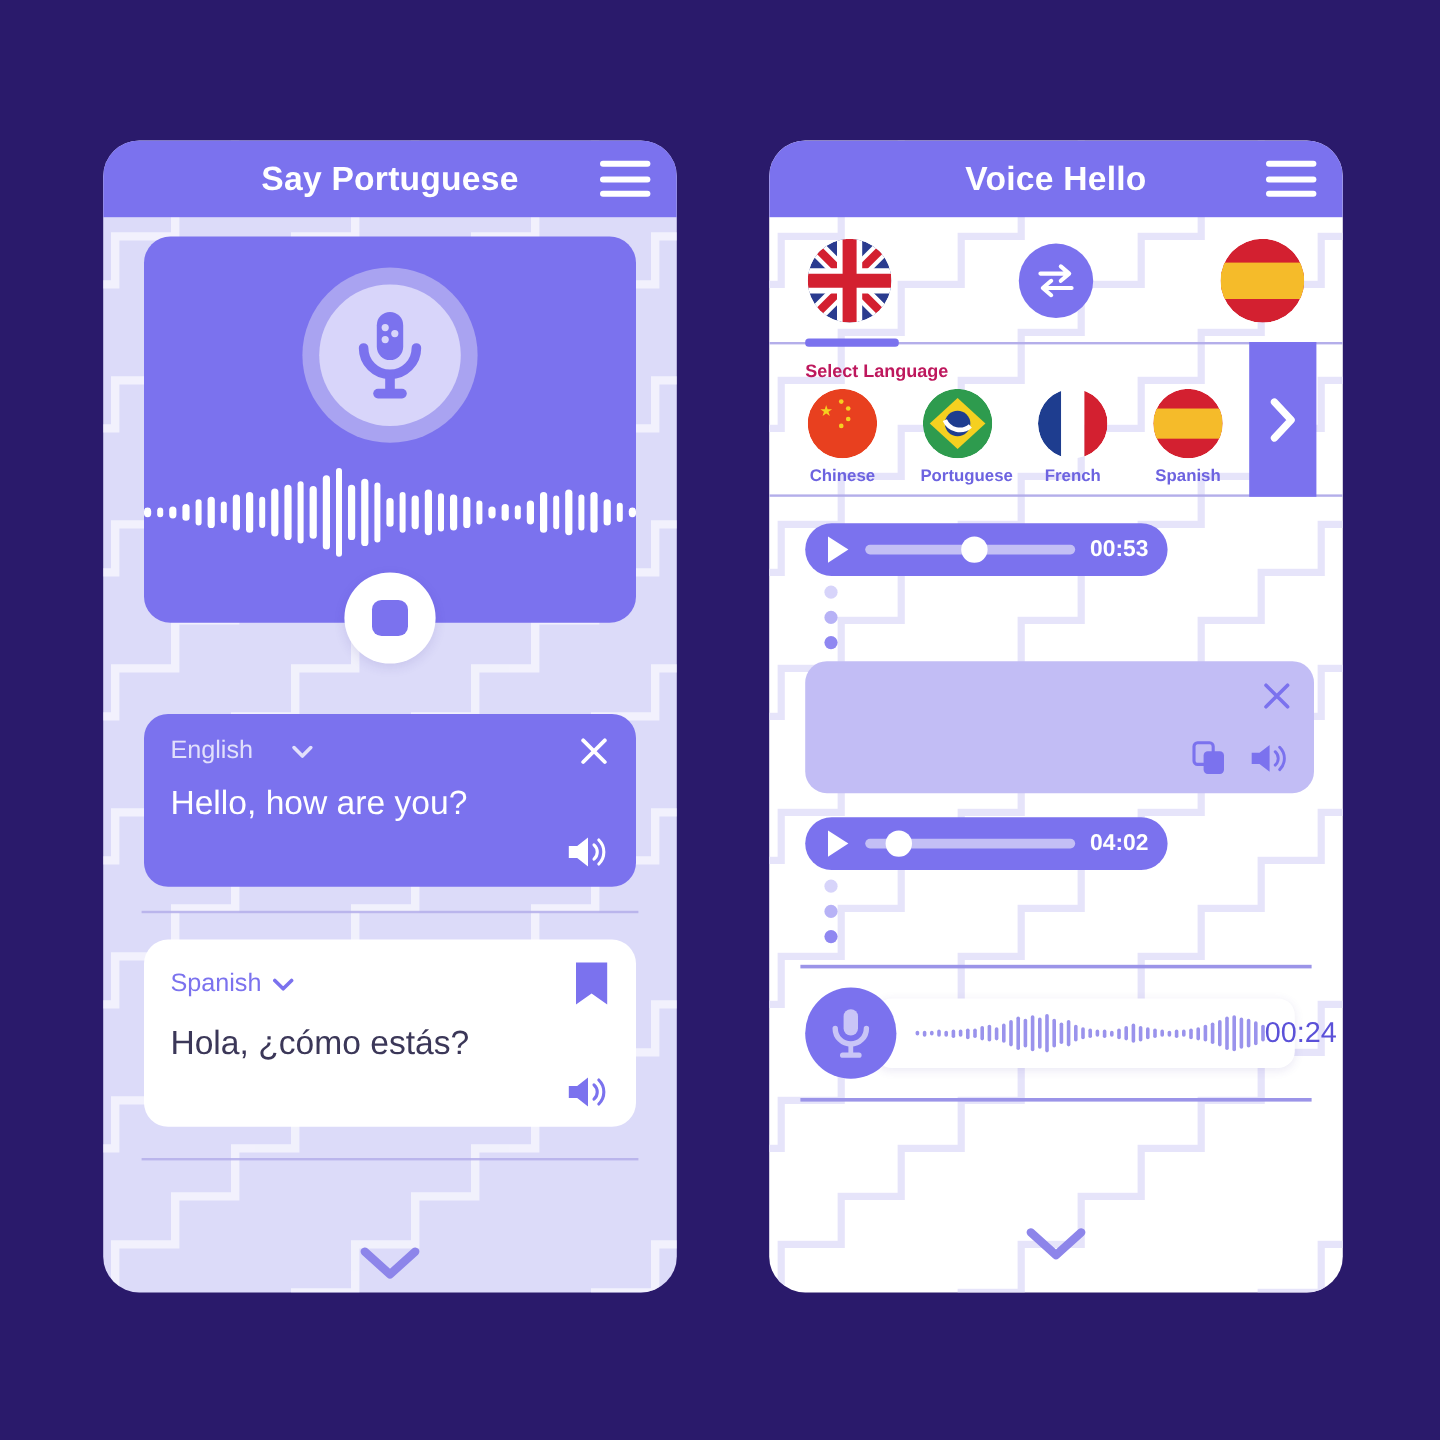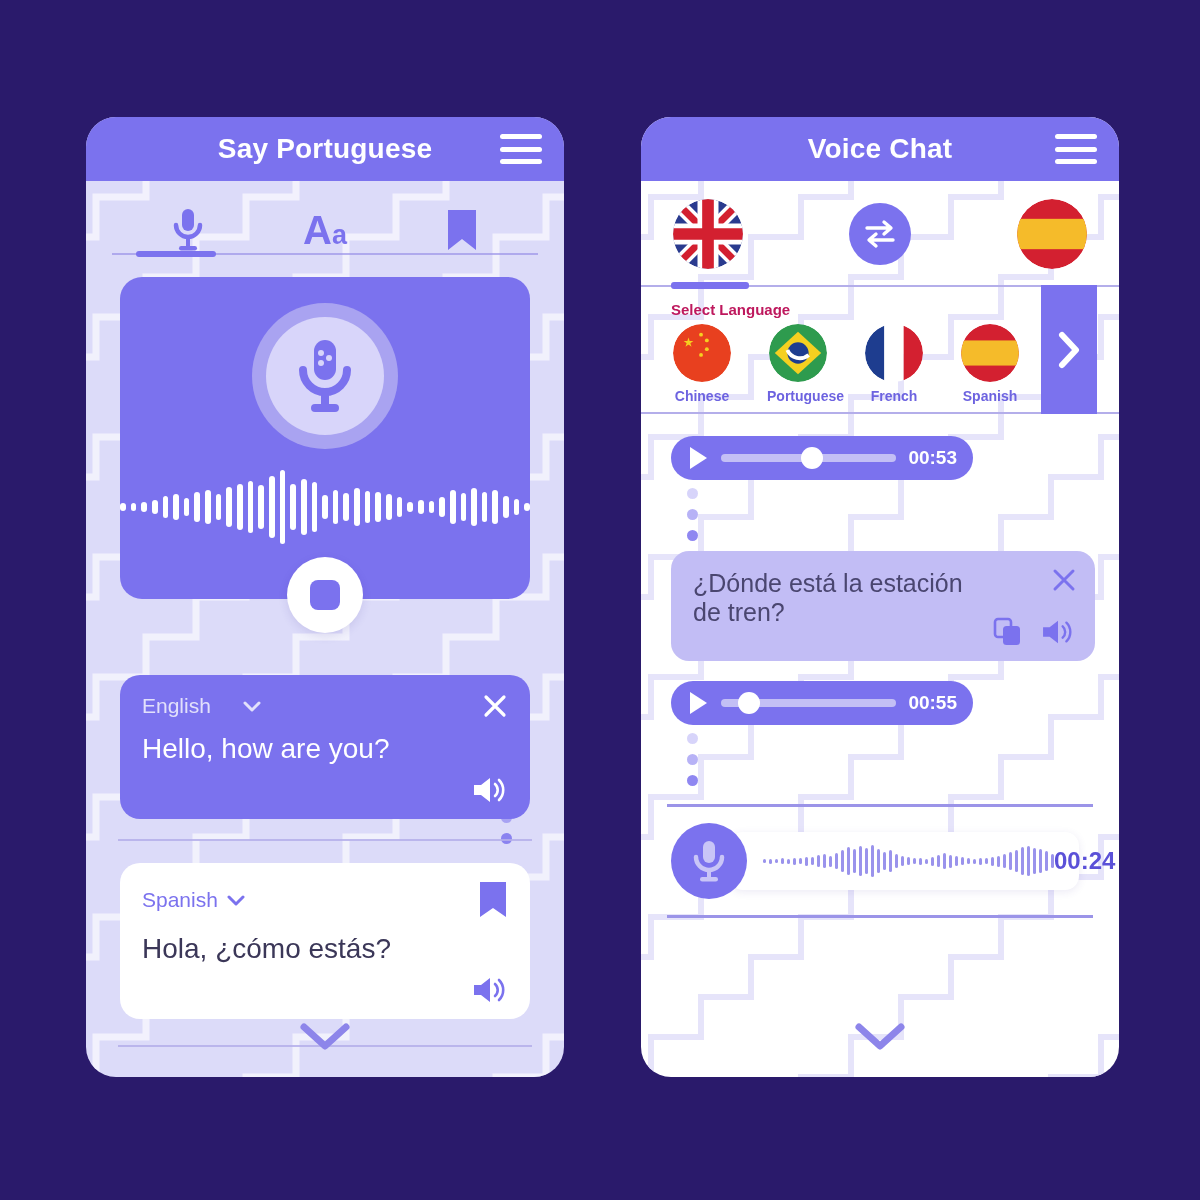--- a/index.html
+++ b/index.html
@@ -252,21 +252,21 @@
   .recorder .rbar {
     margin-left: -18px;
     height: 58px; width: 350px;
     background: #ffffff; border-radius: 14px;
     display: flex; align-items: center; justify-content: space-between;
     padding: 0 16px 0 34px;
     box-shadow: 0 2px 8px rgba(70,50,160,.10);
   }
   .rwave { display: flex; align-items: center; gap: 3px; height: 34px; }
   .rwave i { display: block; width: 3px; background: #9a93ec; border-radius: 2px; }
-  .rtime { color: #5b51d8; font-size: 24px; font-weight: bold; }
+  .rtime { color: #5b51d8; font-size: 24px; font-weight: normal; }
 
   .divider-h2 { margin: 16px 26px 0 26px; height: 3px; background: #9b94e8; }
 </style>
 </head>
 <body>
 
 <div class="stage">
 
   <div class="phone" id="phone-left">
 
@@ -289,40 +289,20 @@
       <div class="app-title">Say Portuguese</div>
       <div class="hamburger">
         <span></span>
           <span></span>
           <span></span>
       </div>
     </div>
 
     <div class="body-left">
 
-      <div class="tabbar">
-        <div class="tab">
-          <svg width="36" height="46" viewBox="0 0 36 46">
-            <rect x="12" y="2" width="12" height="22" rx="6" fill="#7b72ee"></rect>
-            <path d="M6 18 a12 12 0 0 0 24 0" fill="none" stroke="#7b72ee" stroke-width="4.5" stroke-linecap="round"></path>
-            <rect x="16" y="30" width="4" height="10" fill="#7b72ee"></rect>
-            <rect x="9" y="39" width="18" height="4.5" rx="2.2" fill="#7b72ee"></rect>
-          </svg>
-        </div>
-        <div class="tab">
-          <span class="aa"><span class="big">A</span><span class="small">a</span></span>
-        </div>
-        <div class="tab">
-          <svg width="34" height="44" viewBox="0 0 34 44">
-            <path d="M3 2 H31 V42 L17 31 L3 42 Z" fill="#7b72ee"></path>
-          </svg>
-        </div>
-        <div class="tabline"></div>
-        <div class="tabline-active"></div>
-      </div>
 
       <div class="record-card">
         <div class="mic-rings">
           <div class="inner">
             <svg width="60" height="80" viewBox="0 0 60 80">
               <rect x="19" y="4" width="22" height="40" rx="11" fill="#7b72ee"></rect>
               <circle cx="26" cy="17" r="3" fill="#d8d5fa"></circle>
               <circle cx="34" cy="22" r="3" fill="#d8d5fa"></circle>
               <circle cx="26" cy="27" r="3" fill="#d8d5fa"></circle>
               <path d="M8 34 a22 22 0 0 0 44 0" fill="none" stroke="#7b72ee" stroke-width="8" stroke-linecap="round"></path>
@@ -450,21 +430,21 @@
         <path d="M-40 600 H10 V560 H60 V520 H110 V480 H160 V440 H210 V400 H260 V360 H310 V320 H360 V280 H410 V240 H460 V200 H510 V160"></path>
         <path d="M-40 720 H10 V680 H60 V640 H110 V600 H160 V560 H210 V520 H260 V480 H310 V440 H360 V400 H410 V360 H460 V320 H510 V280"></path>
         <path d="M-40 840 H10 V800 H60 V760 H110 V720 H160 V680 H210 V640 H260 V600 H310 V560 H360 V520 H410 V480 H460 V440 H510 V400"></path>
         <path d="M-40 960 H10 V920 H60 V880 H110 V840 H160 V800 H210 V760 H260 V720 H310 V680 H360 V640 H410 V600 H460 V560 H510 V520"></path>
         <path d="M110 1000 H160 V960 H210 V920 H260 V880 H310 V840 H360 V800 H410 V760 H460 V720 H510 V680"></path>
         <path d="M310 1040 H360 V1000 H410 V960 H460 V920 H510 V880"></path>
       </g>
     </svg>
 
     <div class="app-header">
-      <div class="app-title">Voice Chat</div>
+      <div class="app-title">Voice Hello</div>
       <div class="hamburger">
         <span></span>
           <span></span>
           <span></span>
       </div>
     </div>
 
     <div class="body-right">
 
       <div class="flagrow">
@@ -602,21 +582,20 @@
         </div>
         <div class="ptime">00:53</div>
       </div>
       <div class="dots-v">
           <i></i>
           <i></i>
           <i></i>
         </div>
 
       <div class="bubble">
-        <div class="btext">¿Dónde está la estación de tren?</div>
         <svg class="bclose" width="26" height="26" viewBox="0 0 26 26">
           <path d="M4 4 L22 22 M22 4 L4 22" stroke="#7b72ee" stroke-width="3" stroke-linecap="round"></path>
         </svg>
         <div class="bactions">
           <svg width="30" height="30" viewBox="0 0 30 30">
             <rect x="2" y="2" width="16" height="18" rx="3" fill="none" stroke="#7b72ee" stroke-width="2.6"></rect>
             <rect x="10" y="9" width="17" height="19" rx="3.5" fill="#7b72ee"></rect>
           </svg>
           <svg width="34" height="28" viewBox="0 0 36 30">
             <path d="M2 10 H9 L18 3 V27 L9 20 H2 Z" fill="#7b72ee"></path>
@@ -626,21 +605,21 @@
         </div>
       </div>
 
       <div class="player" style="margin-top:20px;">
         <svg width="22" height="26" viewBox="0 0 22 26">
           <path d="M3 2 L20 13 L3 24 Z" fill="#ffffff"></path>
         </svg>
         <div class="ptrack">
           <div class="pknob" style="left: 16%;"></div>
         </div>
-        <div class="ptime">00:55</div>
+        <div class="ptime">04:02</div>
       </div>
       <div class="dots-v">
           <i></i>
           <i></i>
           <i></i>
         </div>
 
 
       <div class="rec-divider"></div>
 

